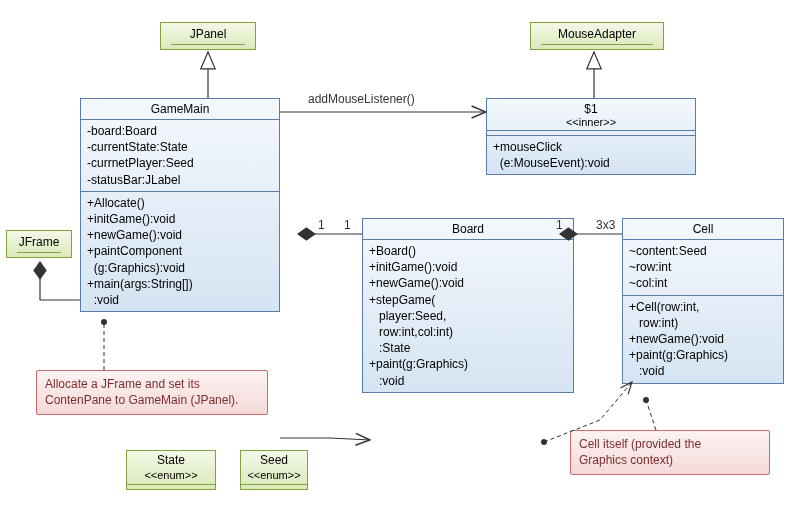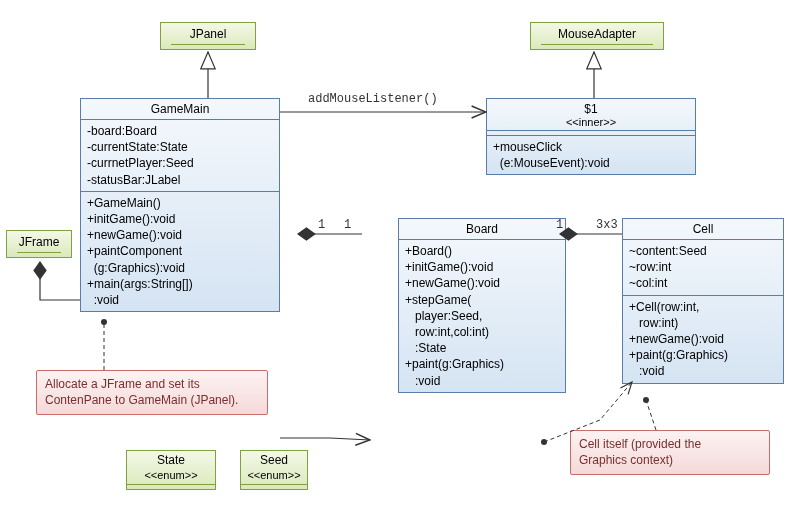--- a/index.html
+++ b/index.html
@@ -69,21 +69,20 @@
     position: absolute;
     top: 0; left: 0;
     width: 796px; height: 529px;
     pointer-events: none;
   }
   .lbl {
     position: absolute;
     font-size: 12px;
     color: #333;
     white-space: nowrap;
-    font-family: Liberation Mono, monospace;
   }
   .underline { text-decoration: underline; }
 </style>
 </head>
 <body>
 
 <div class="uml-iface" style="left:160px; top:22px; width:96px;">
   <div>JPanel</div>
   <div class="under"></div>
 </div>
@@ -95,21 +94,21 @@
 
 <div class="uml-class" style="left:80px; top:98px; width:200px;">
   <div class="title">GameMain</div>
   <div class="section">
     <div>-board:Board</div>
     <div>-currentState:State</div>
     <div>-currnetPlayer:Seed</div>
     <div>-statusBar:JLabel</div>
   </div>
   <div class="section">
-    <div>+GameMain()</div>
+    <div>+Allocate()</div>
     <div>+initGame():void</div>
     <div>+newGame():void</div>
     <div>+paintComponent</div>
     <div>&nbsp;&nbsp;(g:Graphics):void</div>
     <div>+main(args:String[])</div>
     <div>&nbsp;&nbsp;:void</div>
   </div>
 </div>
 
 <div class="uml-iface" style="left:6px; top:230px; width:66px;">
@@ -120,21 +119,21 @@
 <div class="uml-class" style="left:486px; top:98px; width:210px;">
   <div class="title" style="border-bottom:none;padding-bottom:0;">$1</div>
   <div class="stereo" style="border-bottom:1px solid #5a7ca8;">&lt;&lt;inner&gt;&gt;</div>
   <div class="section" style="height:4px;padding:0;"></div>
   <div class="section">
     <div>+mouseClick</div>
     <div>&nbsp;&nbsp;(e:MouseEvent):void</div>
   </div>
 </div>
 
-<div class="uml-class" style="left:362px; top:218px; width:168px;margin-left:36px;">
+<div class="uml-class" style="left:362px; top:218px; width:212px;">
   <div class="title">Board</div>
   <div class="section">
     <div>+Board()</div>
     <div>+initGame():void</div>
     <div>+newGame():void</div>
     <div>+stepGame(</div>
     <div>&nbsp;&nbsp;&nbsp;player:Seed,</div>
     <div>&nbsp;&nbsp;&nbsp;row:int,col:int)</div>
     <div>&nbsp;&nbsp;&nbsp;:State</div>
     <div>+paint(g:Graphics)</div>

